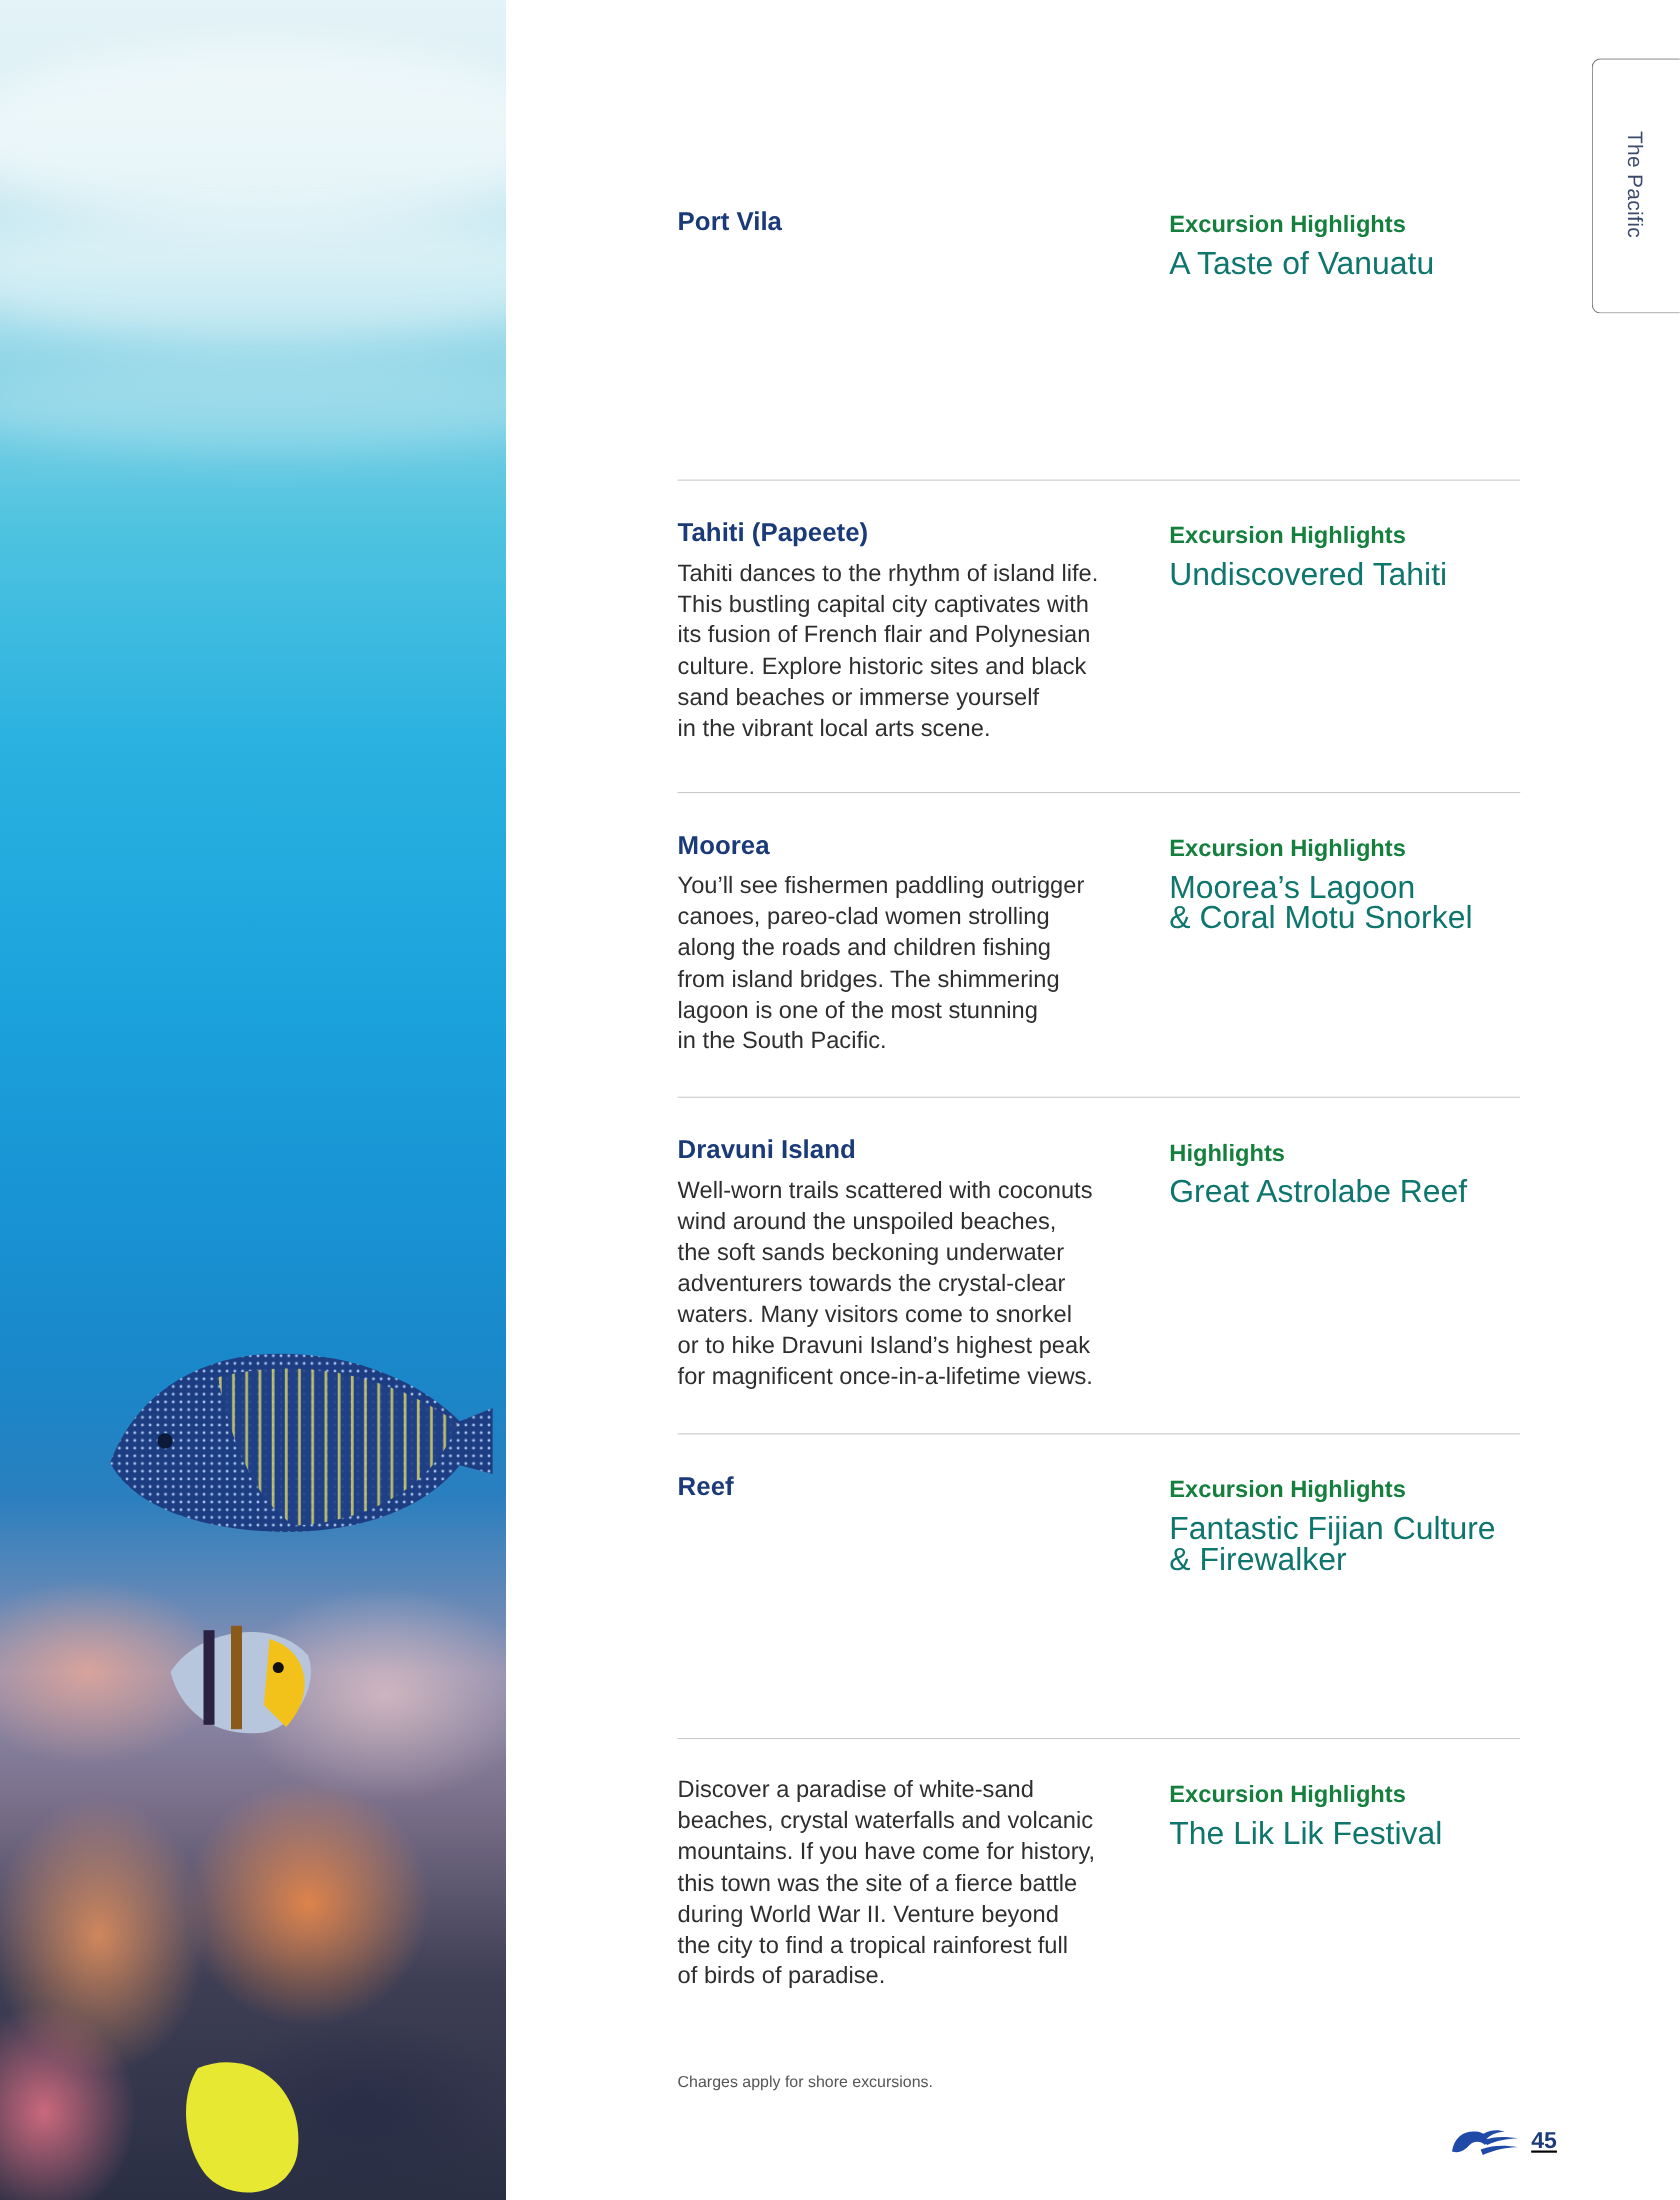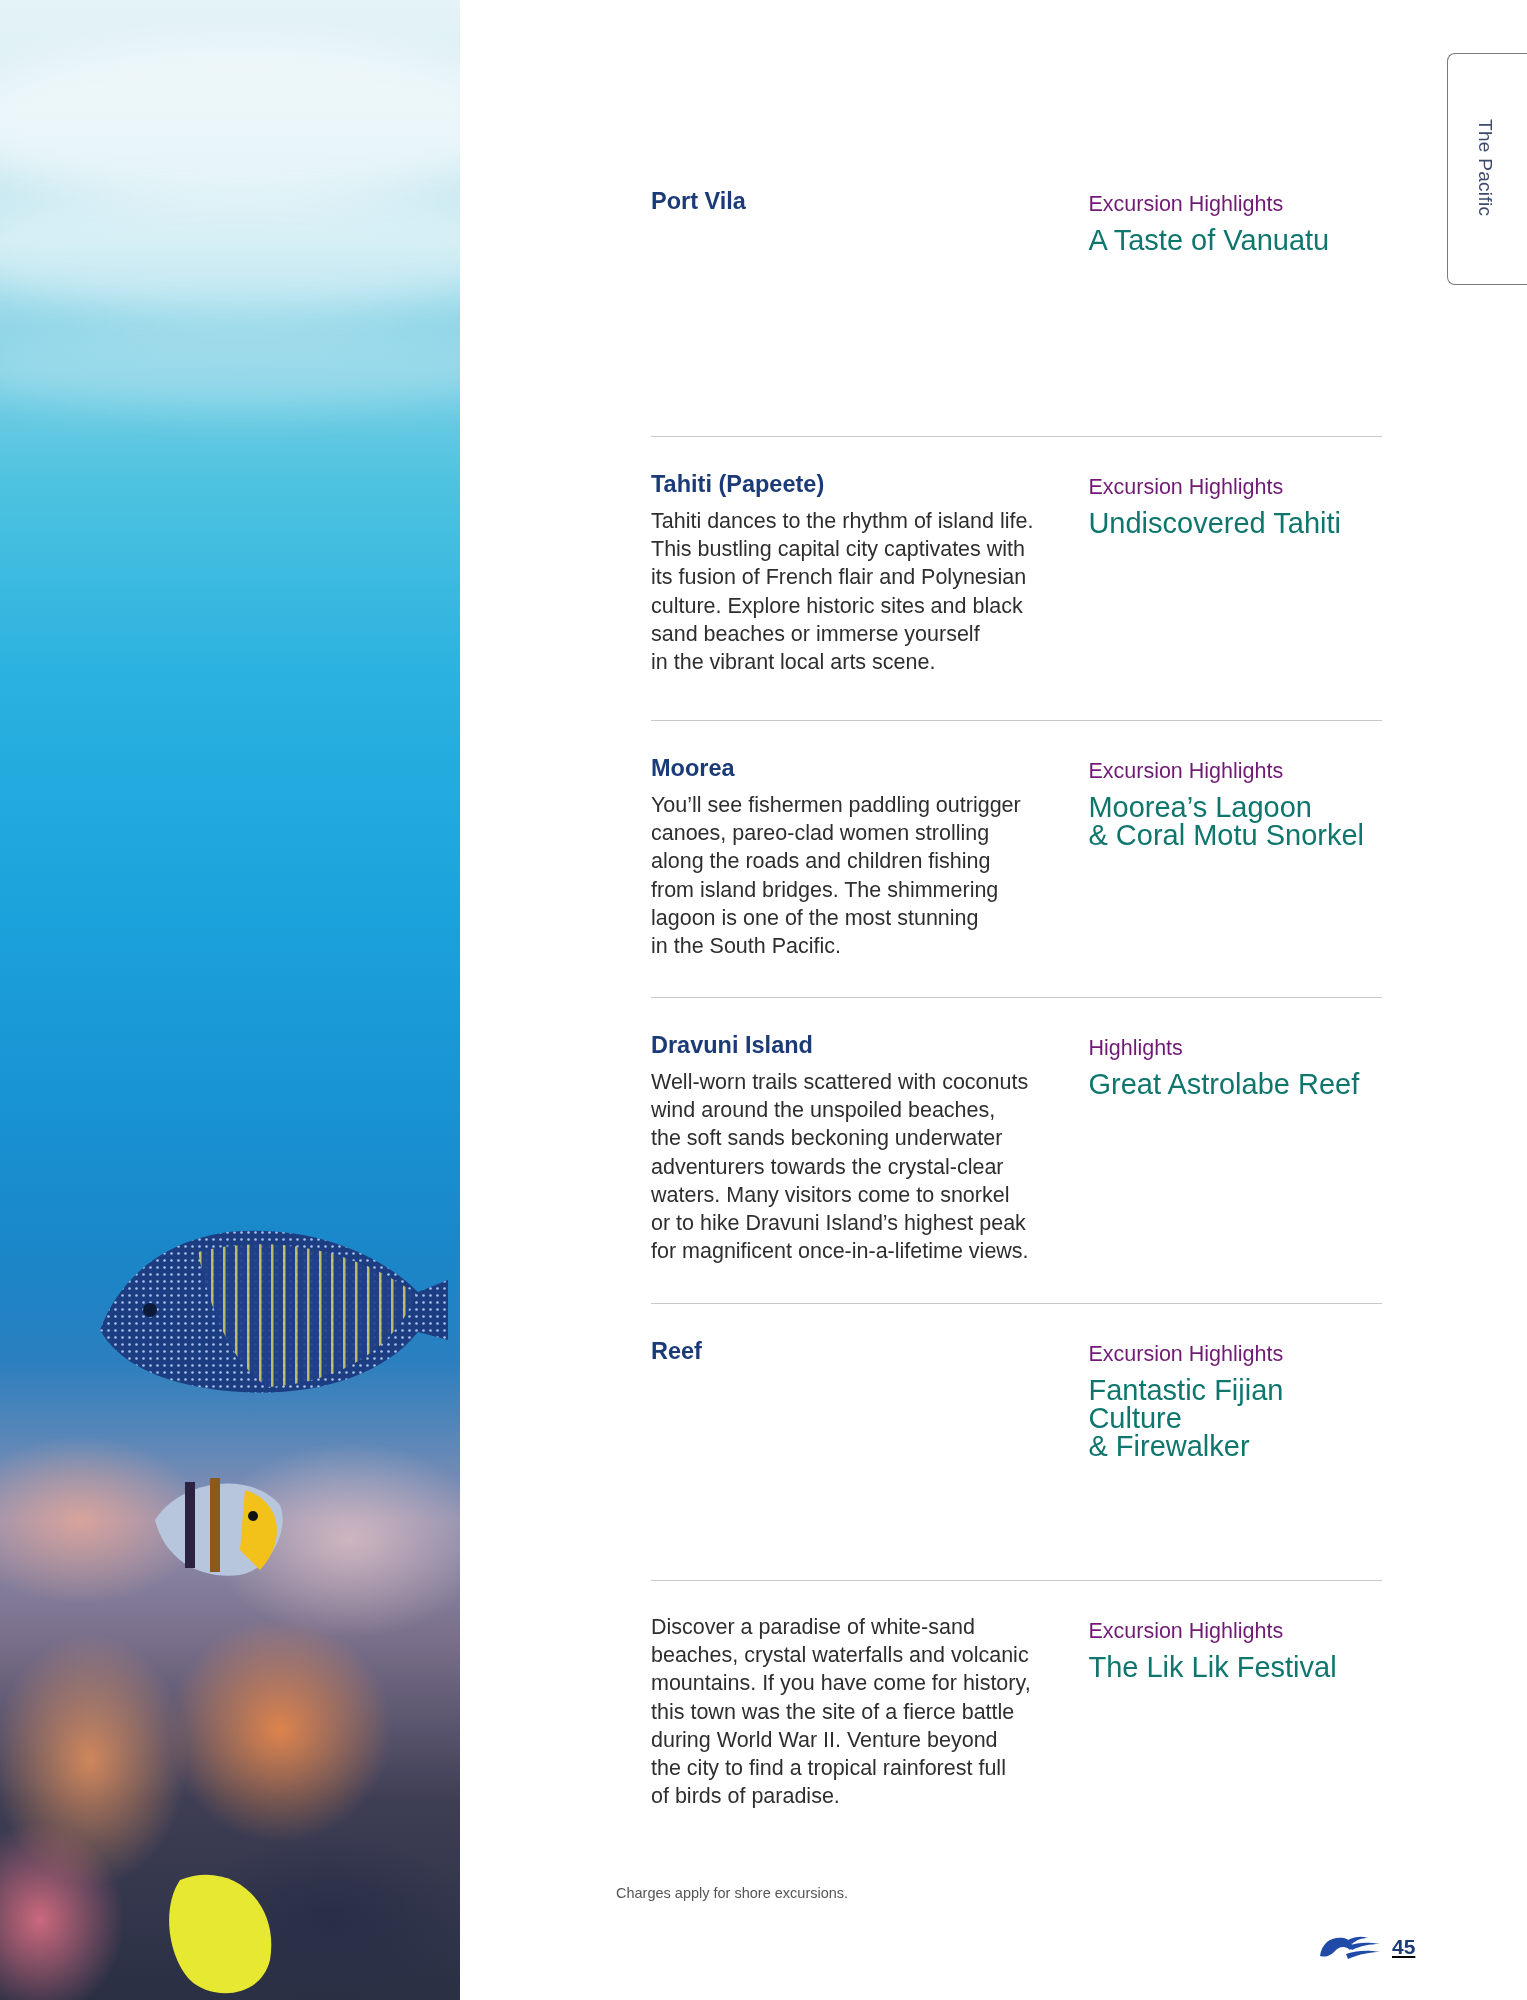--- a/index.html
+++ b/index.html
@@ -40,33 +40,33 @@
     border: 1.5px solid #7a7a7a; border-right: none; border-radius: 8px 0 0 8px;
     background: #fff; box-sizing: border-box;
   }
   .side-tab-label {
     position: absolute; left: 48px; top: 65px;
     transform-origin: 0 0; transform: rotate(90deg);
     white-space: nowrap; font-size: 19px; color: #3c4a6b; letter-spacing: 0.3px;
   }
 
   .content { position: absolute; left: 616px; top: 186px; width: 766px; }
-  .section { position: relative; border-bottom: 1.5px solid #c9c9c9; margin-left: 35px; }
+  .section { position: relative; border-bottom: 1.5px solid #c9c9c9; }
   .section:last-child { border-bottom: none; }
   .section-inner { display: flex; }
   .left-col { width: 447px; }
   .right-col { margin-left: 0; width: 300px; }
   .port-name {
     font-size: 23.5px; font-weight: bold; color: #1b3a78; margin: 0 0 8px 0; line-height: 30px;
   }
   .port-desc {
     font-size: 21.5px; color: #2e2e2e; line-height: 28.2px; margin: 0; white-space: pre-line;
   }
   .hl-label {
-    font-size: 21.5px; font-weight: normal; color: #701a75; line-height: 28px; margin: 4px 0 8px 0;
+    font-size: 21.5px; font-weight: bold; color: #15803d; line-height: 28px; margin: 4px 0 8px 0;
   }
   .hl-value {
     font-size: 29px; color: #0f766e; line-height: 28.2px; white-space: pre-line;
   }
   .footnote {
     position: absolute; left: 616px; top: 1885px; font-size: 14.5px; color: #555;
   }
   .page-footer {
     position: absolute; left: 1318px; top: 1932px; display: flex; align-items: center; text-decoration: underline;
   }

